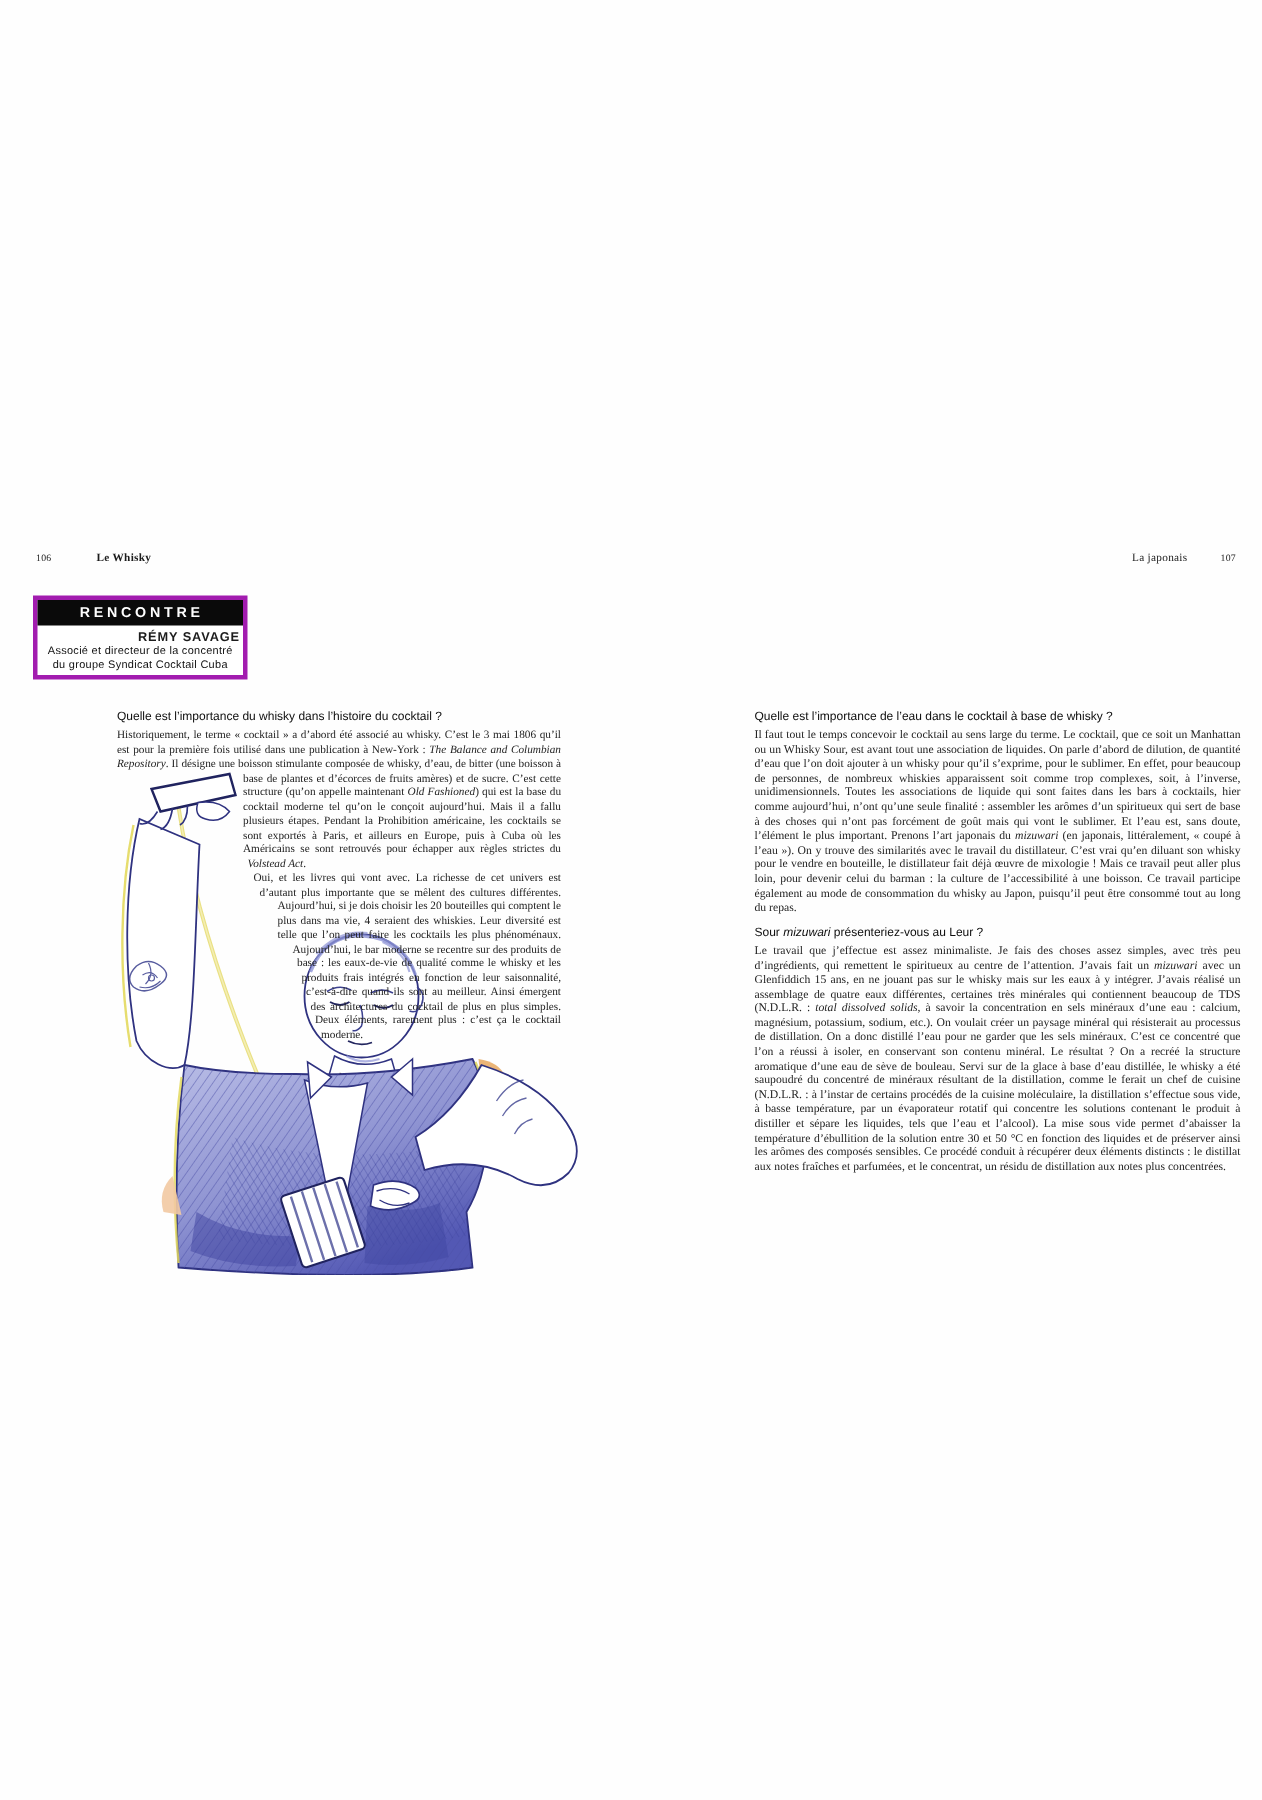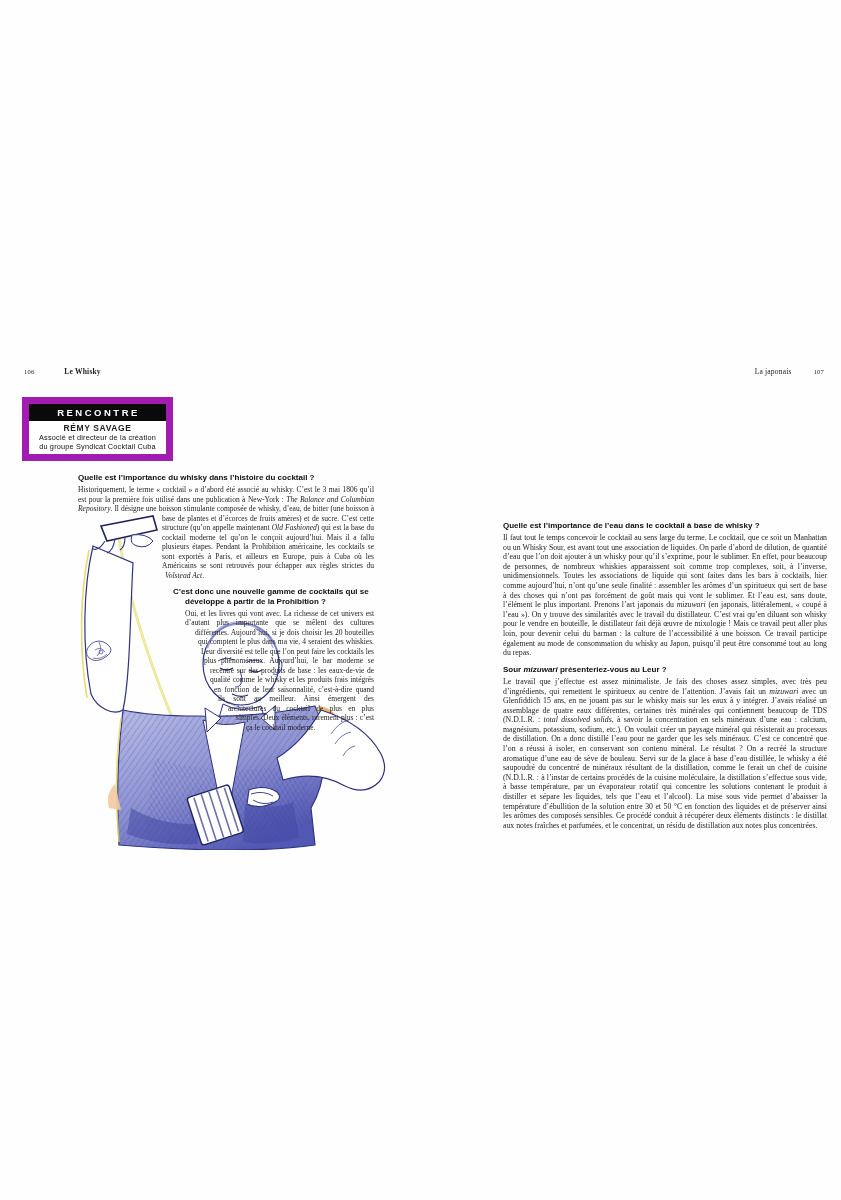--- a/index.html
+++ b/index.html
@@ -5,32 +5,32 @@
   html,body{margin:0;padding:0;background:#ffffff;}
   .spread{position:relative;width:841px;height:1200px;background:#fefefe;overflow:hidden;
           font-family:"Liberation Serif",serif;color:#1c1c1c;}
   
   .runhead{position:absolute;top:367px;font-size:7.5px;letter-spacing:.2px;}
   .folio{font-size:6.5px;color:#222;}
   .rh-left .title{font-weight:bold;margin-left:30px;font-family:Liberation Serif, serif;}
   .rh-right{right:17px;}
   .rh-right .title{margin-right:22px;}
   
-  .badge{position:absolute;left:22px;top:397px;width:137px;border:7px solid #a21caf;background:#fff;
+  .badge{position:absolute;left:22px;top:397px;width:137px;border:3px solid #a21caf;background:#fff;
          font-family:"Liberation Sans",sans-serif;text-align:center;}
   .badge-top{background:#0a0a0a;color:#fff;font-weight:bold;font-size:9.5px;letter-spacing:2.5px;
              padding:3px 0 3px 2px;}
   .badge-body{padding:2px 2px 3px 2px;}
-  .badge-name{font-weight:bold;font-size:8.5px;letter-spacing:.6px;margin-bottom:1px;}
+  .badge-name{font-weight:bold;font-size:8.5px;letter-spacing:.6px;margin-bottom:1px;text-align:right;}
   .badge-role{font-size:7.3px;line-height:8.6px;letter-spacing:.2px;color:#111;}
   
   .col{position:absolute;top:473px;z-index:2;}
   .col-left{left:78px;width:296px;}
-  .col-right{left:503px;width:324px;margin-top:48px;}
-  .qhead{font-family:"Liberation Sans",sans-serif;font-weight:bold;font-size:8px;line-height:9.6px;
+  .col-right{left:503px;width:324px;}
+  .qhead{font-family:"Liberation Sans",sans-serif;font-weight:normal;font-size:8px;line-height:9.6px;
          color:#0d0d0d;margin:0 0 2.5px 0;}
   .qhead.mt{margin-top:7px;}
   .body-p{font-size:7.8px;line-height:9.6px;text-align:justify;margin:0;color:#232323;}
   .col-left .body-p{font-size:7.5px;line-height:9.5px;}
   .body-p i{font-style:italic;}
   
   .sp{float:left;clear:left;}
   
   .figure-wrap{position:absolute;left:35px;top:508px;width:370px;height:342px;z-index:1;pointer-events:none;}
 </style>
@@ -45,21 +45,21 @@
 
   <div class="runhead rh-right">
     <span class="title">La japonais</span><span class="folio">107</span>
   </div>
 
   <div class="badge">
     <div class="badge-top">RENCONTRE</div>
     <div class="badge-body">
       <div class="badge-name">RÉMY SAVAGE</div>
       <div class="badge-role">
-        <span>Associé et directeur de la création</span><br>
+        <span>Associé et directeur de la concentré</span><br>
         <span>du groupe Syndicat Cocktail Cuba</span>
       </div>
     </div>
   </div>
 
   <svg class="figure-wrap" viewBox="0 0 370 342" aria-hidden="true">
     <defs>
       <pattern id="hatch" width="5" height="5" patternUnits="userSpaceOnUse" patternTransform="rotate(35)">
         <line x1="0" y1="0" x2="0" y2="5" stroke="#4b50a8" stroke-width="1.1" opacity="0.55"></line>
       </pattern>
@@ -176,21 +176,20 @@
         <div class="sp" style="width: 168px; height: 10px;"></div>
         <div class="sp" style="width: 178px; height: 10px;"></div>
         <div class="sp" style="width: 185px; height: 10px;"></div>
         <div class="sp" style="width: 195px; height: 10px;"></div>
         <div class="sp" style="width: 200px; height: 10px;"></div>
         <div class="sp" style="width: 204px; height: 10px;"></div>
         <div class="sp" style="width: 205px; height: 12px;"></div>
         <div class="sp" style="width: 207px; height: 12px;"></div>
       </div>
     <p class="body-p"><span>Historiquement, le terme « cocktail » a d’abord été associé au whisky. C’est le 3 mai 1806 qu’il est pour la première fois utilisé dans une publication à New-York : </span><i>The Balance and Columbian Repository</i><span>. Il désigne une boisson stimulante composée de whisky, d’eau, de bitter (une boisson à base de plantes et d’écorces de fruits amères) et de sucre. C’est cette structure (qu’on appelle maintenant </span><i>Old Fashioned</i><span>) qui est la base du cocktail moderne tel qu’on le conçoit aujourd’hui. Mais il a fallu plusieurs étapes. Pendant la Prohibition américaine, les cocktails se sont exportés à Paris, et ailleurs en Europe, puis à Cuba où les Américains se sont retrouvés pour échapper aux règles strictes du </span><i>Volstead Act</i><span>.</span></p>
-    <h3 class="qhead mt">C’est donc une nouvelle gamme de cocktails qui se développe à partir de la Prohibition ?</h3>
     <p class="body-p"><span>Oui, et les livres qui vont avec. La richesse de cet univers est d’autant plus importante que se mêlent des cultures différentes. Aujourd’hui, si je dois choisir les 20 bouteilles qui comptent le plus dans ma vie, 4 seraient des whiskies. Leur diversité est telle que l’on peut faire les cocktails les plus phénoménaux. Aujourd’hui, le bar moderne se recentre sur des produits de base : les eaux-de-vie de qualité comme le whisky et les produits frais intégrés en fonction de leur saisonnalité, c’est-à-dire quand ils sont au meilleur. Ainsi émergent des architectures du cocktail de plus en plus simples. Deux éléments, rarement plus : c’est ça le cocktail moderne.</span></p>
   </div>
 
   <div class="col col-right">
     <h3 class="qhead">Quelle est l’importance de l’eau dans le cocktail à base de whisky ?</h3>
     <p class="body-p"><span>Il faut tout le temps concevoir le cocktail au sens large du terme. Le cocktail, que ce soit un Manhattan ou un Whisky Sour, est avant tout une association de liquides. On parle d’abord de dilution, de quantité d’eau que l’on doit ajouter à un whisky pour qu’il s’exprime, pour le sublimer. En effet, pour beaucoup de personnes, de nombreux whiskies apparaissent soit comme trop complexes, soit, à l’inverse, unidimensionnels. Toutes les associations de liquide qui sont faites dans les bars à cocktails, hier comme aujourd’hui, n’ont qu’une seule finalité : assembler les arômes d’un spiritueux qui sert de base à des choses qui n’ont pas forcément de goût mais qui vont le sublimer. Et l’eau est, sans doute, l’élément le plus important. Prenons l’art japonais du </span><i>mizuwari</i><span> (en japonais, littéralement, « coupé à l’eau »). On y trouve des similarités avec le travail du distillateur. C’est vrai qu’en diluant son whisky pour le vendre en bouteille, le distillateur fait déjà œuvre de mixologie ! Mais ce travail peut aller plus loin, pour devenir celui du barman : la culture de l’accessibilité à une boisson. Ce travail participe également au mode de consommation du whisky au Japon, puisqu’il peut être consommé tout au long du repas.</span></p>
     <h3 class="qhead mt"><span>Sour </span><i>mizuwari</i><span> présenteriez-vous au Leur ?</span></h3>
     <p class="body-p"><span>Le travail que j’effectue est assez minimaliste. Je fais des choses assez simples, avec très peu d’ingrédients, qui remettent le spiritueux au centre de l’attention. J’avais fait un </span><i>mizuwari</i><span> avec un Glenfiddich 15 ans, en ne jouant pas sur le whisky mais sur les eaux à y intégrer. J’avais réalisé un assemblage de quatre eaux différentes, certaines très minérales qui contiennent beaucoup de TDS (N.D.L.R. : </span><i>total dissolved solids</i><span>, à savoir la concentration en sels minéraux d’une eau : calcium, magnésium, potassium, sodium, etc.). On voulait créer un paysage minéral qui résisterait au processus de distillation. On a donc distillé l’eau pour ne garder que les sels minéraux. C’est ce concentré que l’on a réussi à isoler, en conservant son contenu minéral. Le résultat ? On a recréé la structure aromatique d’une eau de sève de bouleau. Servi sur de la glace à base d’eau distillée, le whisky a été saupoudré du concentré de minéraux résultant de la distillation, comme le ferait un chef de cuisine (N.D.L.R. : à l’instar de certains procédés de la cuisine moléculaire, la distillation s’effectue sous vide, à basse température, par un évaporateur rotatif qui concentre les solutions contenant le produit à distiller et sépare les liquides, tels que l’eau et l’alcool). La mise sous vide permet d’abaisser la température d’ébullition de la solution entre 30 et 50 °C en fonction des liquides et de préserver ainsi les arômes des composés sensibles. Ce procédé conduit à récupérer deux éléments distincts : le distillat aux notes fraîches et parfumées, et le concentrat, un résidu de distillation aux notes plus concentrées.</span></p>
   </div>
 

